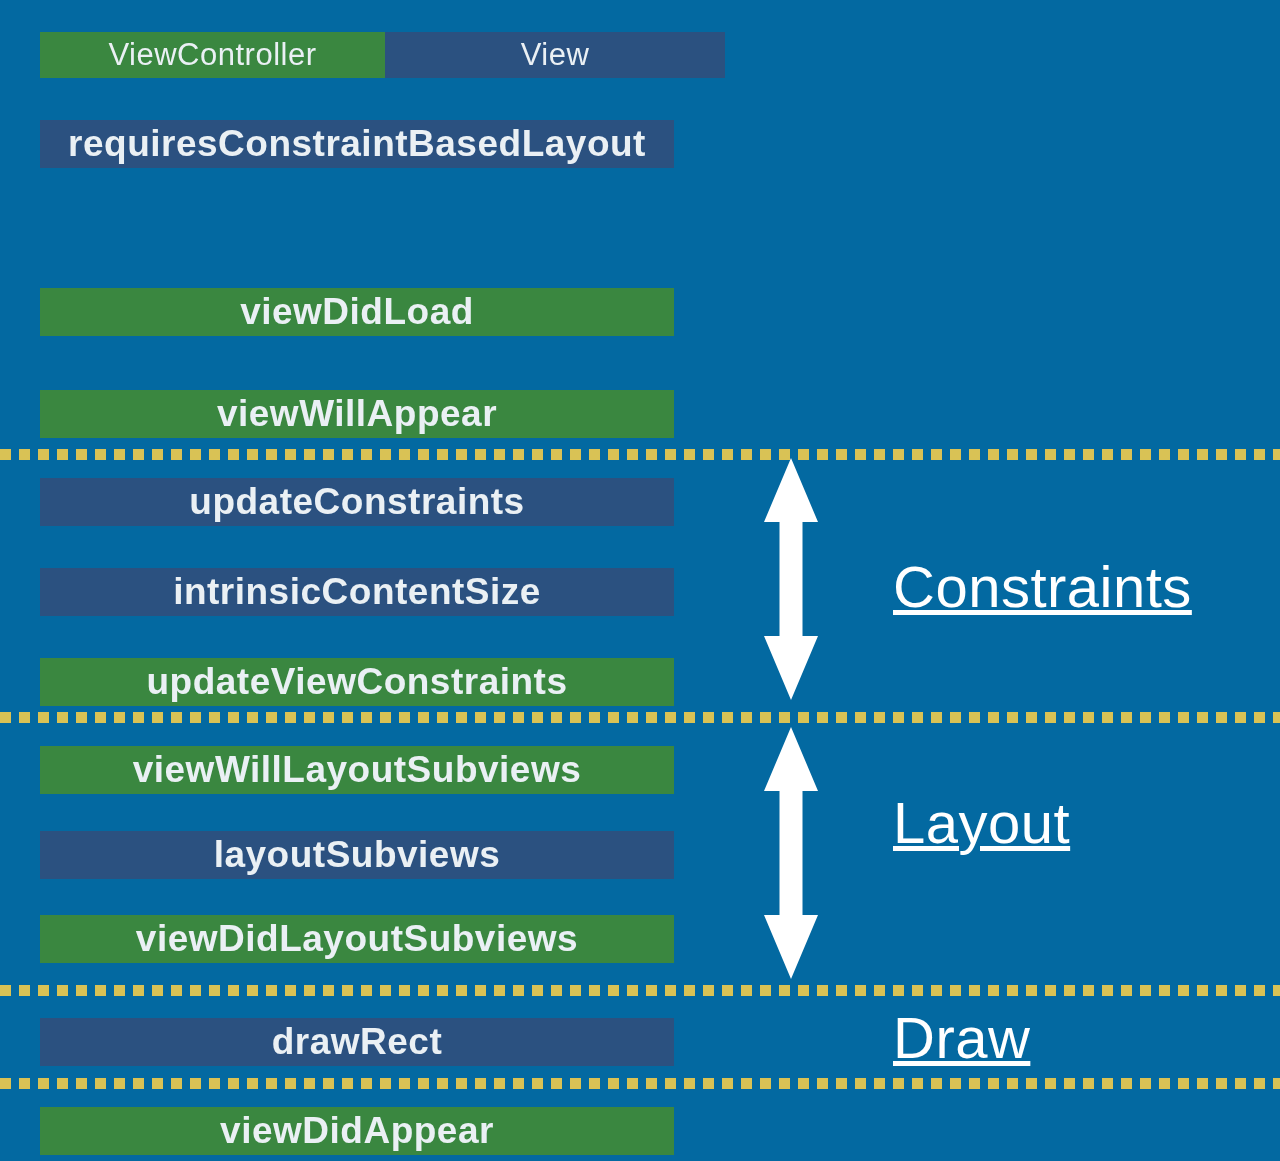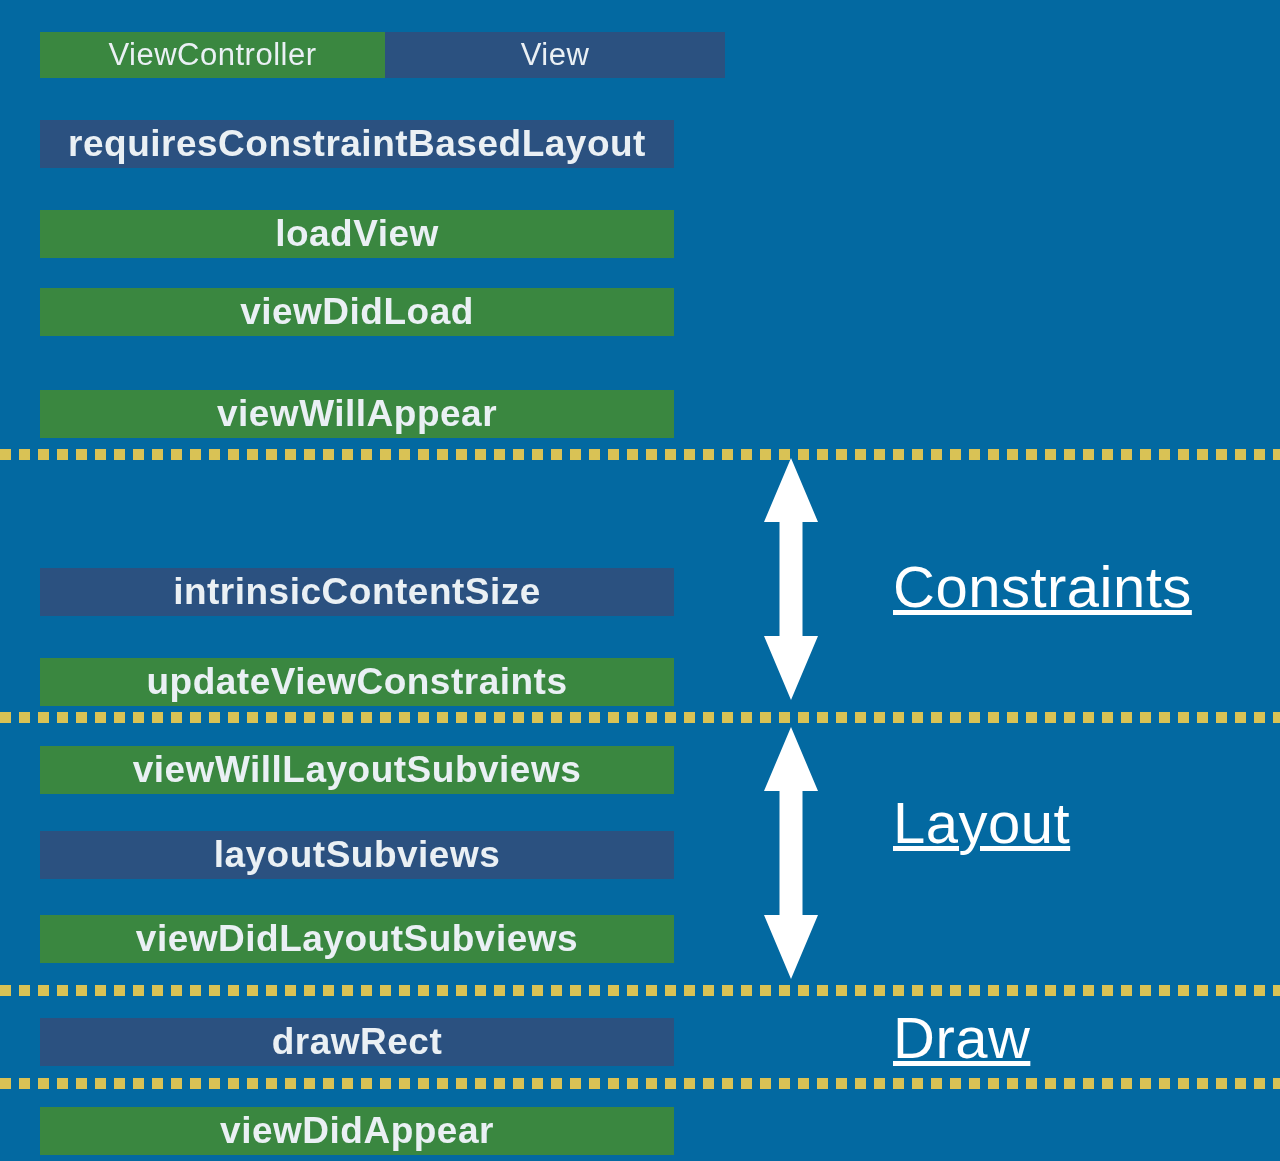--- a/index.html
+++ b/index.html
@@ -47,23 +47,23 @@
 </style>
 </head>
 <body>
 
 <div id="canvas" data-name="lifecycle-diagram">
 
   <div data-name="legend-item-viewcontroller" class="green">ViewController</div>
   <div data-name="legend-item-view" class="blue">View</div>
 
   <div data-name="lifecycle-bar" style="top:112px" class="blue">requiresConstraintBasedLayout</div>
-  <div data-name="lifecycle-bar" style="top:202px" class="green">loadView</div>
   <div data-name="lifecycle-bar" style="top:280px" class="green">viewDidLoad</div>
   <div data-name="lifecycle-bar" style="top:382px" class="green">viewWillAppear</div>
+  <div data-name="lifecycle-bar" style="top:470px" class="blue">updateConstraints</div>
   <div data-name="lifecycle-bar" style="top:560px" class="blue">intrinsicContentSize</div>
   <div data-name="lifecycle-bar" style="top:650px" class="green">updateViewConstraints</div>
   <div data-name="lifecycle-bar" style="top:738px" class="green">viewWillLayoutSubviews</div>
   <div data-name="lifecycle-bar" style="top:823px" class="blue">layoutSubviews</div>
   <div data-name="lifecycle-bar" style="top:907px" class="green">viewDidLayoutSubviews</div>
   <div data-name="lifecycle-bar" style="top:1010px" class="blue">drawRect</div>
   <div data-name="lifecycle-bar" style="top:1099px" class="green">viewDidAppear</div>
 
   <div data-name="phase-separator" style="top:449px"></div>
   <div data-name="phase-separator" style="top:712px"></div>

